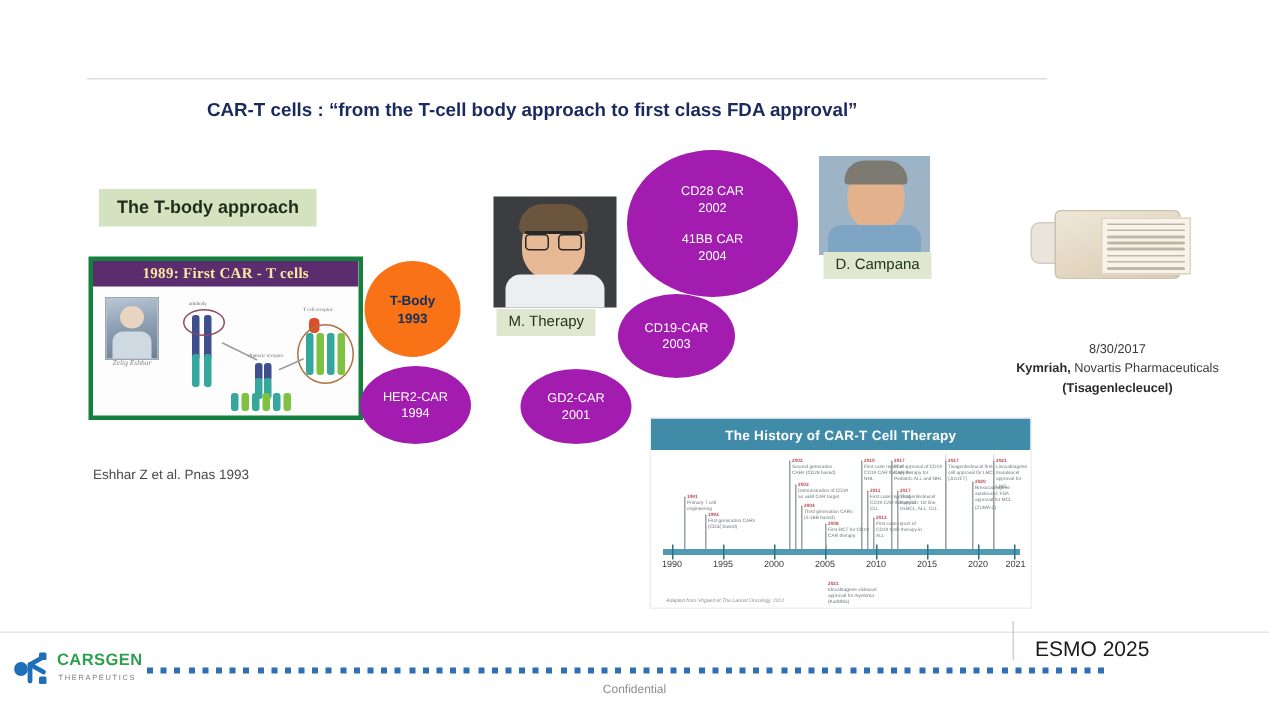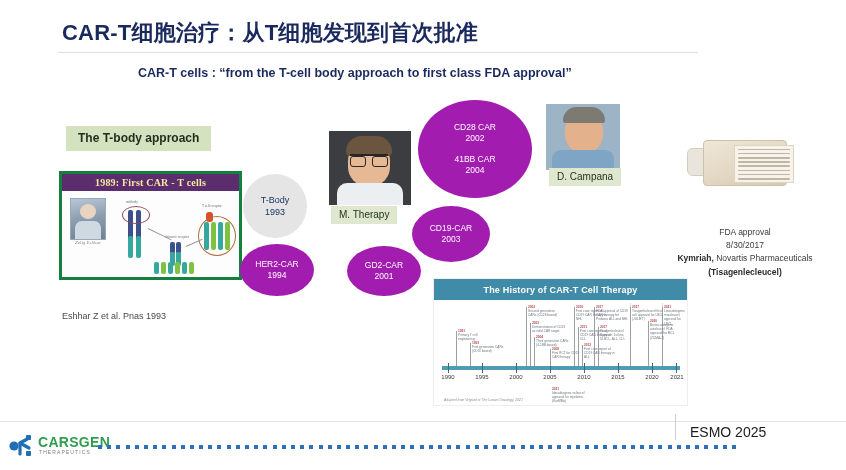--- a/index.html
+++ b/index.html
@@ -73,26 +73,26 @@
   }
   .ell{position:absolute;border:1px solid #8d4a5e;border-radius:50%;}
   .arrow{position:absolute;height:1px;background:#9b9b9b;transform-origin:left center;}
 
   
   .circ{
     position:absolute;border-radius:50%;
     display:flex;flex-direction:column;align-items:center;justify-content:center;
     text-align:center;line-height:1.35;
   }
-  .circ.light{background:#e5e5e5;color:#12305c;font-size:9px;font-weight:normal;}
+  .circ.light{background:#f97316;color:#12305c;font-size:9px;font-weight:bold;}
   .circ.dark{background:#a21caf;color:#ffffff;font-size:8.5px;}
   .c-tbody{left:243px;top:174px;width:64px;height:64px;}
   .c-her2 {left:240px;top:244px;width:74px;height:52px;}
   .c-gd2  {left:347px;top:246px;width:74px;height:50px;text-align:center;}
-  .c-cd19 {left:412px;top:206px;width:78px;height:56px;}
+  .c-cd19 {left:412px;top:196px;width:78px;height:56px;}
   .c-cd28 {left:418px;top:100px;width:114px;height:98px;font-size:9px;}
   .c-cd28 .gap{height:9px;}
 
   
   .photo{position:absolute;overflow:hidden;}
   .p-sadelain{left:329px;top:131px;width:82px;height:74px;background:#3b3d40;}
   .p-sadelain .face{
     position:absolute;left:19px;top:9px;width:42px;height:46px;border-radius:46% 46% 42% 42%;
     background:#e7b894;
   }
@@ -199,21 +199,21 @@
   
   .footer-rule{
     position:absolute;left:0;top:421px;width:846px;height:1px;background:#e4e4e4;
   }
   .logo{position:absolute;left:8px;top:430px;width:78px;height:34px;}
   .logo .mark{
     position:absolute;left:0;top:3px;width:26px;height:26px;
   }
   .logo .word{
     position:absolute;left:30px;top:4px;
-    font-size:14px;font-weight:bold;color:#2f9e4f;letter-spacing:.3px;
+    font-size:11px;font-weight:bold;color:#2f9e4f;letter-spacing:.3px;
     font-family:"Liberation Sans", sans-serif;
   }
   .logo .sub{
     position:absolute;left:31px;top:19px;
     font-size:5px;color:#7d7d7d;letter-spacing:1.1px;
   }
   .dots{
     position:absolute;left:98px;top:443px;width:700px;height:8px;
     display:flex;align-items:center;gap:5.2px;overflow:hidden;
   }
@@ -228,21 +228,20 @@
   }
   .esmo-div{
     position:absolute;left:675px;top:414px;width:1px;height:26px;background:#cfcfcf;
   }
 </style>
 </head>
 <body>
 
 <div class="slide">
 
-  <div class="title">CAR-T细胞治疗：从T细胞发现到首次批准</div>
   <div class="title-rule"></div>
   <div class="subtitle">CAR-T cells : “from the T-cell body approach to first class FDA approval”</div>
 
   <div class="tbody-tag">The T-body approach</div>
 
   <div class="panel1989">
     <div class="hdr">1989: First CAR - T cells</div>
     <div class="portrait"></div>
     <div class="pcap">Zelig Eshhar</div>
 
@@ -331,21 +330,20 @@
           <i></i>
           <i></i>
           <i></i>
           <i></i>
           <i></i>
         </div>
     </div>
   </div>
 
   <div class="fda">
-    <div>FDA approval</div>
     <div>8/30/2017</div>
     <div>
       <span class="b">Kymriah,</span><span> Novartis Pharmaceuticals</span>
     </div>
     <div class="b">(Tisagenlecleucel)</div>
   </div>
 
   <div class="cite">Eshhar Z et al. Pnas 1993</div>
 
   <div class="tlfig">
@@ -533,17 +531,18 @@
       <i></i>
       <i></i>
       <i></i>
       <i></i>
       <i></i>
       <i></i>
       <i></i>
       <i></i>
   </div>
 
+  <div class="confidential">Confidential</div>
 
   <div class="esmo-div"></div>
   <div class="esmo">ESMO 2025</div>
 
 </div>
 
 </body></html>

